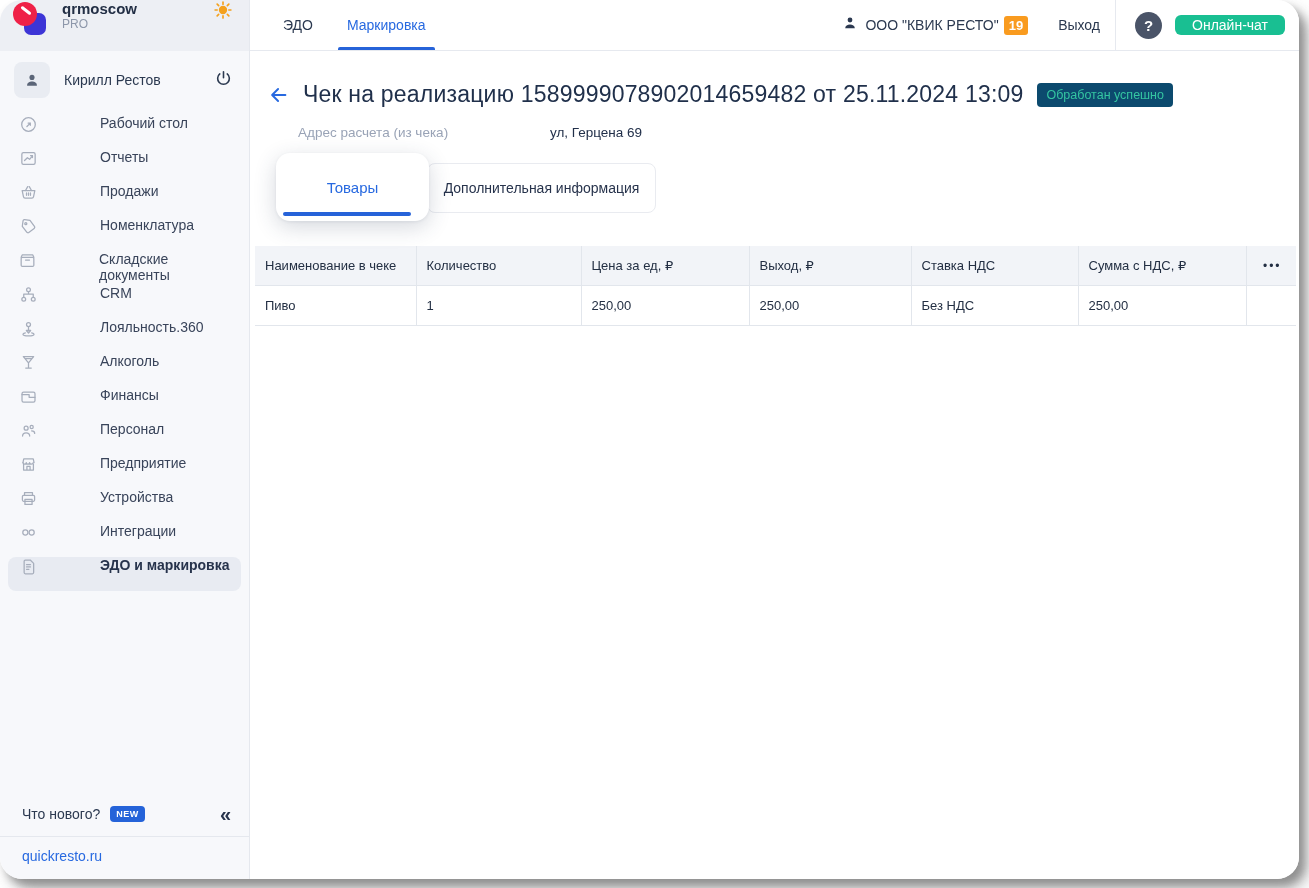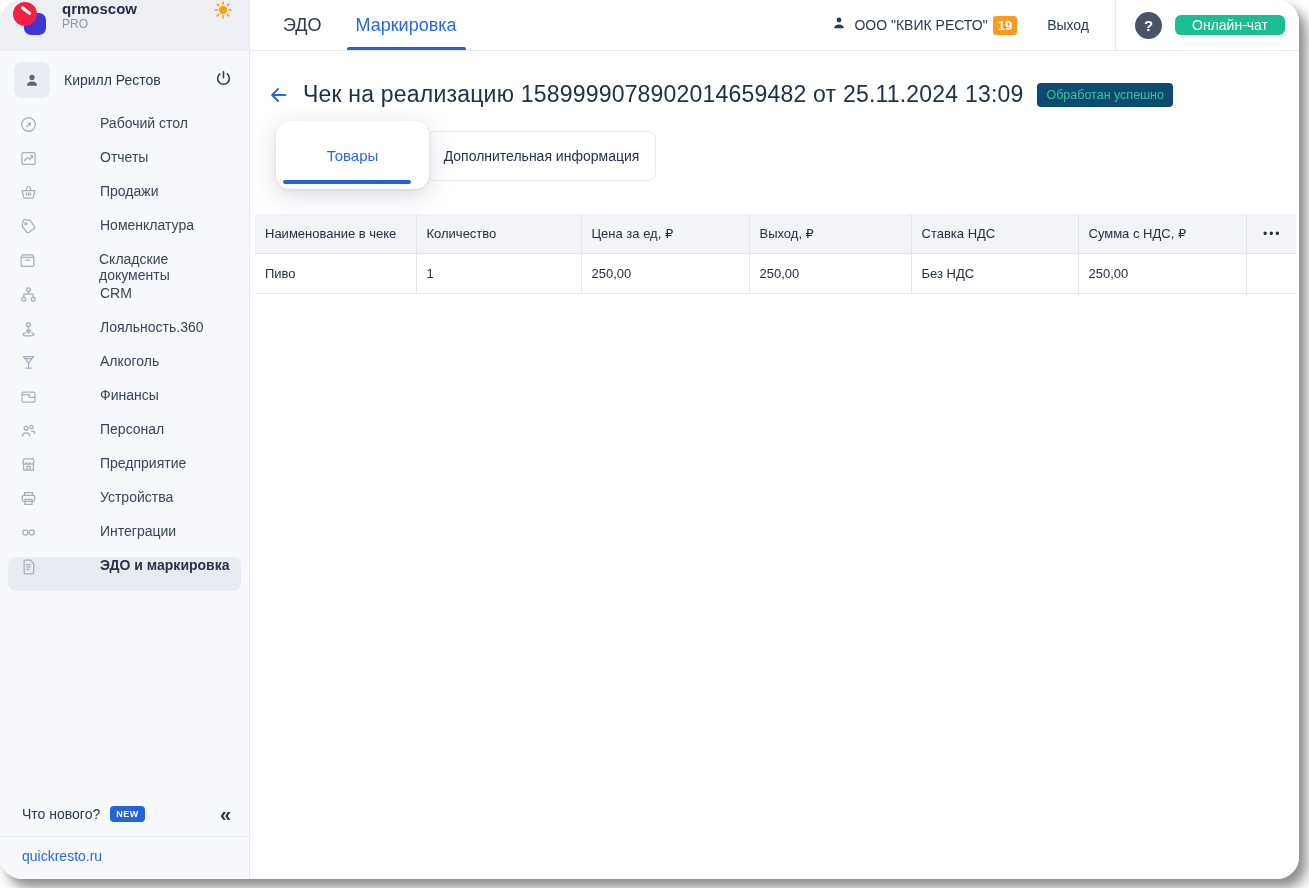--- a/index.html
+++ b/index.html
@@ -34,28 +34,28 @@
   .whats-new { display:flex; align-items:center; padding:10px 18px 12px 22px; }
   .wn-label { font-size:14px; color:#2b3950; font-weight:500; margin-right:10px; }
   .new-badge { background:#2563d9; color:#fff; font-size:9px; font-weight:700; letter-spacing:.5px; padding:3px 6px; border-radius:4px; }
   .collapse { font-size:20px; color:#27334c; font-weight:700; line-height:1; cursor:pointer; }
   .site-row { border-top:1px solid #e5e8ee; padding:10px 22px 14px; }
   .site-link { font-size:14px; color:#2769e0; text-decoration:none; cursor:pointer; }
   
   .main { flex:1; display:flex; flex-direction:column; background:#fff; min-width:0; }
   .topbar { height:51px; border-bottom:1px solid #e6e9ef; display:flex; align-items:stretch; padding:0 14px 0 33px; }
   .top-tabs { display:flex; align-items:stretch; gap:34px; }
-  .top-tab { display:flex; align-items:center; font-size:18px; color:#2b3950; font-weight:500; position:relative; cursor:pointer; }
+  .top-tab { display:flex; align-items:center; font-size:14px; color:#2b3950; font-weight:500; position:relative; cursor:pointer; }
   .top-tab.active { color:#2769e0; }
   .top-tab.active::after { content:""; position:absolute; left:-9px; right:-9px; bottom:0; height:3px; background:#2663d9; border-radius:2px 2px 0 0; }
   .top-right { margin-left:auto; display:flex; align-items:center; }
   .org { display:flex; align-items:center; gap:7px; cursor:pointer; }
   .org-name { font-size:14px; font-weight:500; color:#2b3950; }
   .org-badge { background:#f99b1f; color:#fff; font-size:13px; font-weight:700; padding:2px 5px; border-radius:3px; margin-left:-2px; }
-  .logout { font-size:14px; font-weight:500; color:#2b3950; margin:0 26px 0 30px; cursor:pointer; }
+  .logout { font-size:14px; font-weight:500; color:#2b3950; margin:0 15px 0 30px; cursor:pointer; }
   .vdiv { width:1px; background:#e6e9ef; align-self:stretch; }
   .help { width:27px; height:27px; border-radius:50%; background:#4a5468; color:#fff; font-size:15px; font-weight:700; display:flex; align-items:center; justify-content:center; margin:0 13px 0 19px; cursor:pointer; }
   .chat-btn { background:#19bf92; color:#fff; border:none; font-size:14px; font-weight:500; font-family:inherit; padding:2px 17px; border-radius:6px; cursor:pointer; }
   .content { flex:1; padding:0 3px 0 5px; }
   .head-row { display:flex; align-items:center; margin:30px 0 0 13px; }
   .back { color:#2769e0; margin-right:13px; cursor:pointer; display:flex; }
   .page-title { font-size:23px; font-weight:500; color:#20304b; letter-spacing:.2px; }
   .status-badge { background:#0c4a6e; color:#34c5a1; font-size:12.5px; padding:5px 9px; border-radius:4px; margin-left:14px; white-space:nowrap; }
   .addr-row { display:flex; margin:17px 0 0 43px; align-items:baseline; }
   .addr-label { font-size:13.5px; color:#99a3b6; width:252px; }
@@ -303,20 +303,24 @@
       <div class="head-row">
         <span class="back">
           <svg width="22" height="22" viewBox="0 0 24 24" fill="none" stroke="#2769e0" stroke-width="2.1" stroke-linecap="round" stroke-linejoin="round">
               <path d="M19 12H5.5M11 5.5L4.5 12l6.5 6.5"></path>
             </svg>
         </span>
         <h1 class="page-title">Чек на реализацию 1589999078902014659482 от 25.11.2024 13:09</h1>
         <span class="status-badge">Обработан успешно</span>
       </div>
 
+      <div class="addr-row">
+        <span class="addr-label">Адрес расчета (из чека)</span>
+        <span class="addr-value">ул, Герцена 69</span>
+      </div>
 
       <div class="tabs-row">
         <div class="tab-card">
           <span class="t1">Товары</span>
         </div>
         <div class="tab-flat">
           <span class="t2">Дополнительная информация</span>
         </div>
       </div>
 

